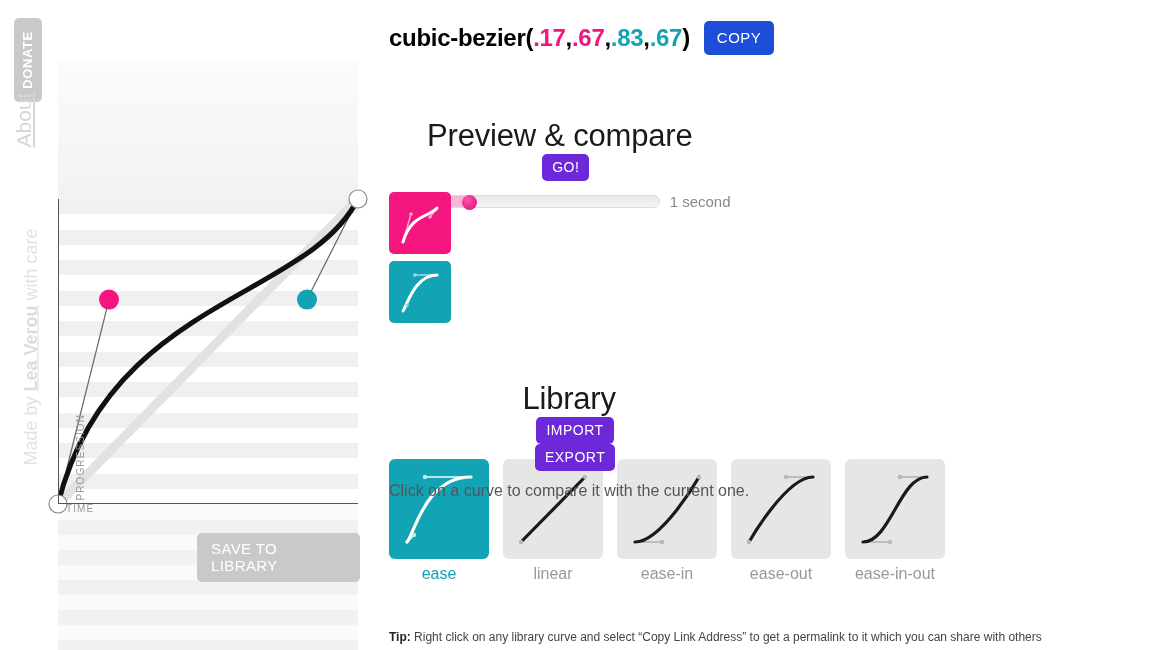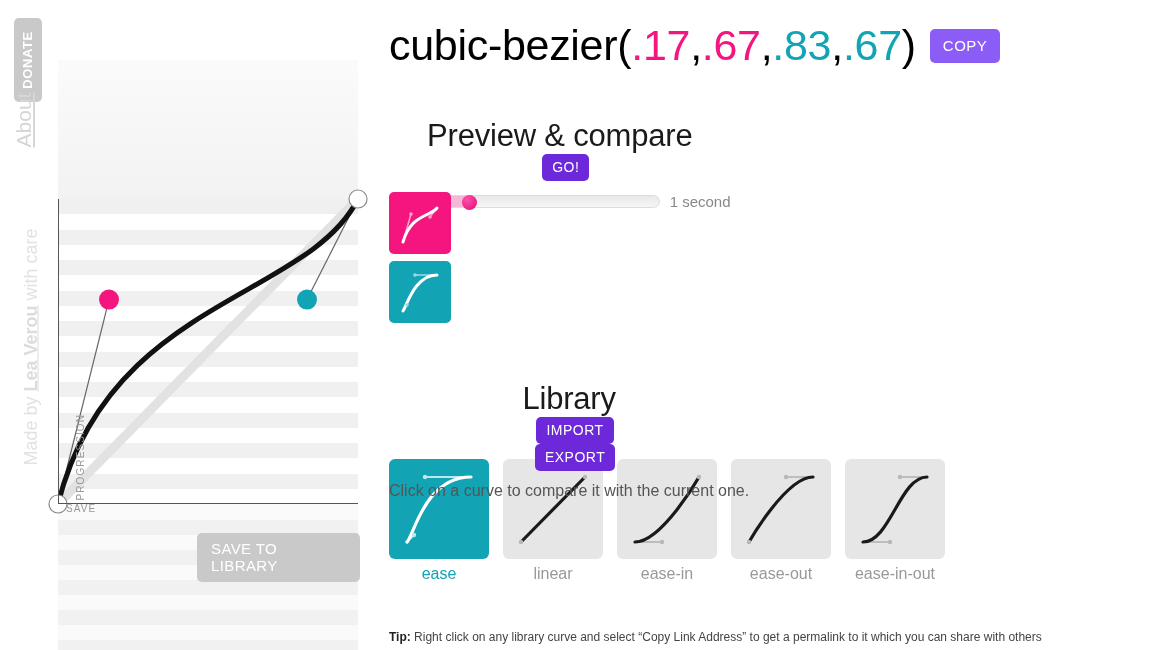--- a/index.html
+++ b/index.html
@@ -173,33 +173,33 @@
     width: 760px;
     height: 650px;
   }
   #title-row {
     position: absolute;
     left: 0; top: 21px;
     display: flex;
     align-items: center;
   }
   #curve-title {
-    font-size: 43px;
-    font-weight: normal;
+    font-size: 24px;
+    font-weight: bold;
     color: #000000;
     letter-spacing: -0.3px;
     white-space: nowrap;
   }
   #curve-title .p1 { color: #f4157f; }
   #curve-title .p2 { color: #f4157f; }
   #curve-title .p3 { color: #12a3b4; }
   #curve-title .p4 { color: #12a3b4; }
   #copy-btn {
     margin-left: 14px;
-    background: #8b5cf6;
+    background: #1d4ed8;
     border-radius: 5px;
     color: #ffffff;
     font-size: 15px;
     letter-spacing: 0.5px;
     padding: 8px 13px 9px 13px;
     cursor: pointer;
     user-select: none;
   }
 
   .section-head {
@@ -374,21 +374,21 @@
       <circle cx="300" cy="0" r="9" fill="#ffffff" stroke="#8a8a8a" stroke-width="1.2"></circle>
 
       <circle cx="51" cy="100.6" r="10" fill="#f4157f"></circle>
       <circle cx="249" cy="100.6" r="10" fill="#12a3b4"></circle>
     </svg>
   </div>
 
   <div id="axis-y"></div>
   <div id="axis-x"></div>
   <div id="label-progression">PROGRESSION</div>
-  <div id="label-time">SAVE</div>
+  <div id="label-time">TIME</div>
 
   <div id="save-library-btn">SAVE TO LIBRARY</div>
 </div>
 
 <div id="main">
 
   <div id="title-row">
     <div id="curve-title"><span>cubic-bezier(</span><span class="p1">.17</span><span>,</span><span class="p2">.67</span><span>,</span><span class="p3">.83</span><span>,</span><span class="p4">.67</span><span>)</span></div>
     <div id="copy-btn">COPY</div>
   </div>

